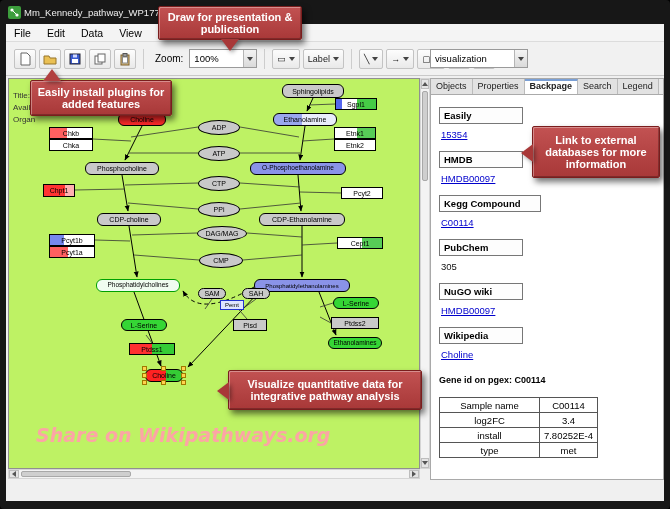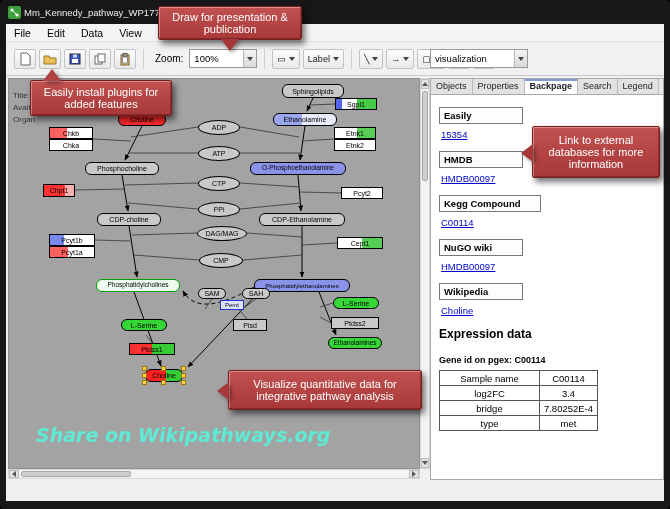--- a/index.html
+++ b/index.html
@@ -18,21 +18,21 @@
   .tbtn.wide{width:auto;padding:0 4px}
   .sep{width:1px;height:20px;background:#cdcdcd;margin:0 4px}
   .zoomlab{font-size:10px;margin:0 3px 0 4px}
   .combo{height:19px;border:1px solid #9a9a9a;background:#fff;display:flex;align-items:center;font-size:9.5px}
   .combo .cval{padding:0 4px;flex:1;white-space:nowrap}
   .combo .cbtn{width:13px;height:100%;background:linear-gradient(#f4f4f4,#dadada);border-left:1px solid #b5b5b5;display:flex;align-items:center;justify-content:center}
   .zoomcombo{width:68px}
   .viscombo{position:absolute;left:424px;top:7px;width:98px}
   .caret{width:0;height:0;border-left:3px solid transparent;border-right:3px solid transparent;border-top:4px solid #444;display:inline-block;margin-left:3px}
   
-  .canvas{position:absolute;left:2px;top:54px;width:412px;height:391px;background:#a3a3a3;border:1px solid #909090}
+  .canvas{position:absolute;left:2px;top:54px;width:412px;height:391px;background:#bef264;border:1px solid #909090}
   .edges{position:absolute;left:0;top:0}
   .infoline{position:absolute;font-size:8px;color:#333;white-space:nowrap}
   .pn{position:absolute;border:1px solid #000;display:flex;align-items:center;justify-content:center;font-size:7px;line-height:1;white-space:nowrap;overflow:hidden;color:#000;background:#fff;cursor:pointer}
   .met{border-radius:6px}
   .ell{border-radius:50%;background:#c9c9c9}
   .t65{font-size:6.5px}.t6{font-size:6px}
   .g-gray{background:#c9c9c9}
   .g-red{background:#ff2b2b}
   .g-green{background:#35d635}
   .g-blue{background:#8a93e8}
@@ -67,33 +67,33 @@
   .tab{font-size:9px;padding:2px 5px;border-right:1px solid #bbb;background:#e2e2e2;color:#222;cursor:pointer}
   .tab.active{background:#fff;font-weight:bold;border-top:2px solid #7a9fd4;padding-top:0}
   .rcontent{position:relative;padding:12px 8px 0 8px;height:384px;overflow:hidden}
   .secbox{width:84px;height:17px;border:1px solid #777;background:#fdfdfd;font-weight:bold;font-size:9.5px;padding:2px 4px;white-space:nowrap}
   .secbox.widebox{width:102px}
   .seclink{margin:5px 0 10px 2px;font-size:9.5px;height:12px}
   .seclink a{color:#0000cc;text-decoration:underline;cursor:pointer}
   .secval{color:#111}
   .exptitle{font-size:12px;font-weight:bold;margin-top:4px}
   .geneid{font-size:9px;font-weight:bold;margin-top:14px}
-  .dtable{border-collapse:collapse;margin-top:5px}
+  .dtable{border-collapse:collapse;margin-top:12px}
   .dtable td{border:1px solid #555;font-size:9.5px;text-align:center;height:15px;background:#fff}
   .dtable td.c1{width:100px}.dtable td.c2{width:58px}
   
   .statusbar{position:absolute;left:0;top:458px;width:658px;height:19px;background:#f0f0f0;border-top:1px solid #c5c5c5;display:flex;align-items:center}
   .statusbar span{font-size:9px;color:#222;padding-left:6px;white-space:nowrap}
   
-  .callout{position:absolute;z-index:60;background:linear-gradient(#c25252,#a83838);border:1px solid #7a1d1d;box-shadow:inset 1px 1px 0 rgba(255,255,255,.35),inset -1px -1px 0 rgba(0,0,0,.25),3px 4px 6px rgba(0,0,0,.55);color:#fff;font-weight:normal;font-size:11px;display:flex;align-items:center;justify-content:center;text-align:center;padding:2px 6px;border-radius:2px}
+  .callout{position:absolute;z-index:60;background:linear-gradient(#c25252,#a83838);border:1px solid #7a1d1d;box-shadow:inset 1px 1px 0 rgba(255,255,255,.35),inset -1px -1px 0 rgba(0,0,0,.25),3px 4px 6px rgba(0,0,0,.55);color:#fff;font-weight:bold;font-size:11px;display:flex;align-items:center;justify-content:center;text-align:center;padding:2px 6px;border-radius:2px}
   .arr{position:absolute;width:0;height:0}
   .arr-down{border-left:9px solid transparent;border-right:9px solid transparent;border-top:12px solid #a83838;filter:drop-shadow(2px 2px 2px rgba(0,0,0,.4))}
   .arr-up{border-left:9px solid transparent;border-right:9px solid transparent;border-bottom:12px solid #b14040;filter:drop-shadow(2px 2px 2px rgba(0,0,0,.4))}
   .arr-left{border-top:9px solid transparent;border-bottom:9px solid transparent;border-right:12px solid #a83838;filter:drop-shadow(2px 2px 2px rgba(0,0,0,.4))}
-  .share{position:absolute;left:36px;top:424px;z-index:55;font-family:"DejaVu Sans",sans-serif;font-style:italic;font-weight:bold;font-size:19px;color:#5eead4;white-space:nowrap}
+  .share{position:absolute;left:36px;top:424px;z-index:55;font-family:"DejaVu Sans",sans-serif;font-style:italic;font-weight:bold;font-size:19px;color:#fca5a5;white-space:nowrap}
 </style>
 </head>
 <body>
 
 <div class="frame">
 
   <div class="titlebar">
     <span class="app-ico">
       <svg width="13" height="13">
           <rect x="0" y="0" width="13" height="13" rx="2" fill="#3d9e3d"></rect>
@@ -320,38 +320,39 @@
         <span class="tab">Search</span>
         <span class="tab">Legend</span>
       </div>
       <div class="rcontent">
         <div class="secbox">Easily</div>
         <div class="seclink"><a>15354</a></div>
         <div class="secbox">HMDB</div>
         <div class="seclink"><a>HMDB00097</a></div>
         <div class="secbox widebox">Kegg Compound</div>
         <div class="seclink"><a>C00114</a></div>
+        <div class="secbox">PubChem</div>
+        <div class="seclink"><span class="secval">305</span></div>
         <div class="secbox">NuGO wiki</div>
         <div class="seclink"><a>HMDB00097</a></div>
         <div class="secbox">Wikipedia</div>
         <div class="seclink"><a>Choline</a></div>
-        <div class="exptitle">Expression data</div>
         <div class="geneid">Gene id on pgex: C00114</div>
         <table class="dtable">
           <tbody>
               <tr>
                 <td class="c1">Sample name</td>
                 <td class="c2">C00114</td>
               </tr>
           <tr>
                 <td class="c1">log2FC</td>
                 <td class="c2">3.4</td>
               </tr>
           <tr>
-                <td class="c1">bridge</td>
+                <td class="c1">install</td>
                 <td class="c2">7.80252E-4</td>
               </tr>
           <tr>
                 <td class="c1">type</td>
                 <td class="c2">met</td>
               </tr>
         </tbody>
           </table>
       </div>
     </div>

